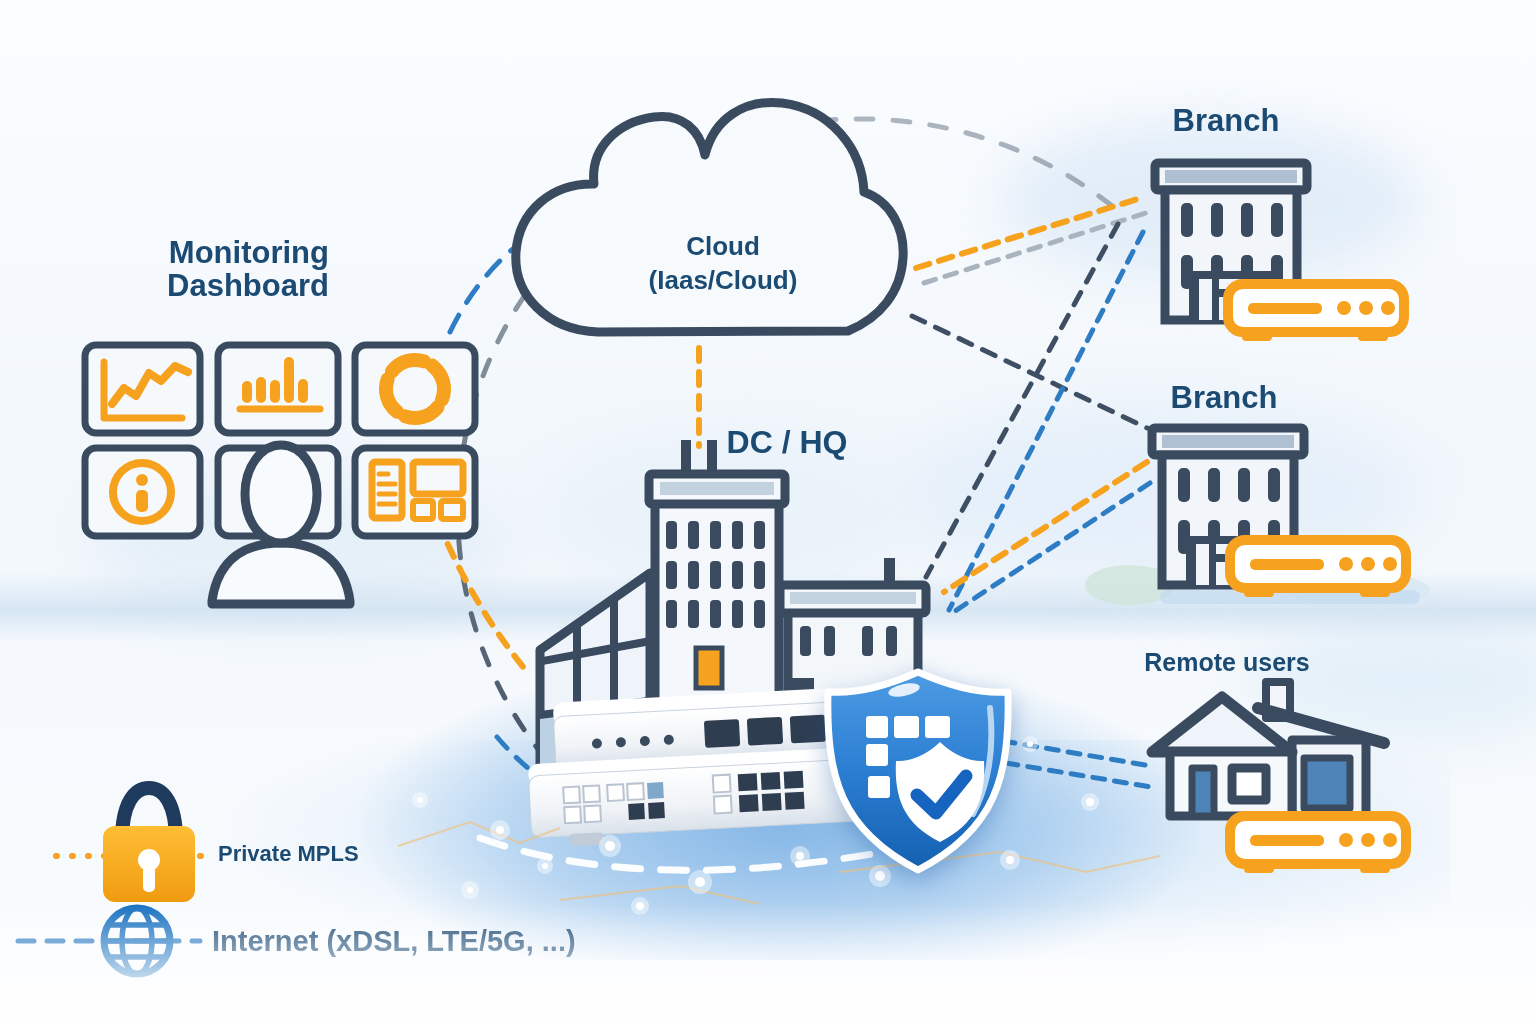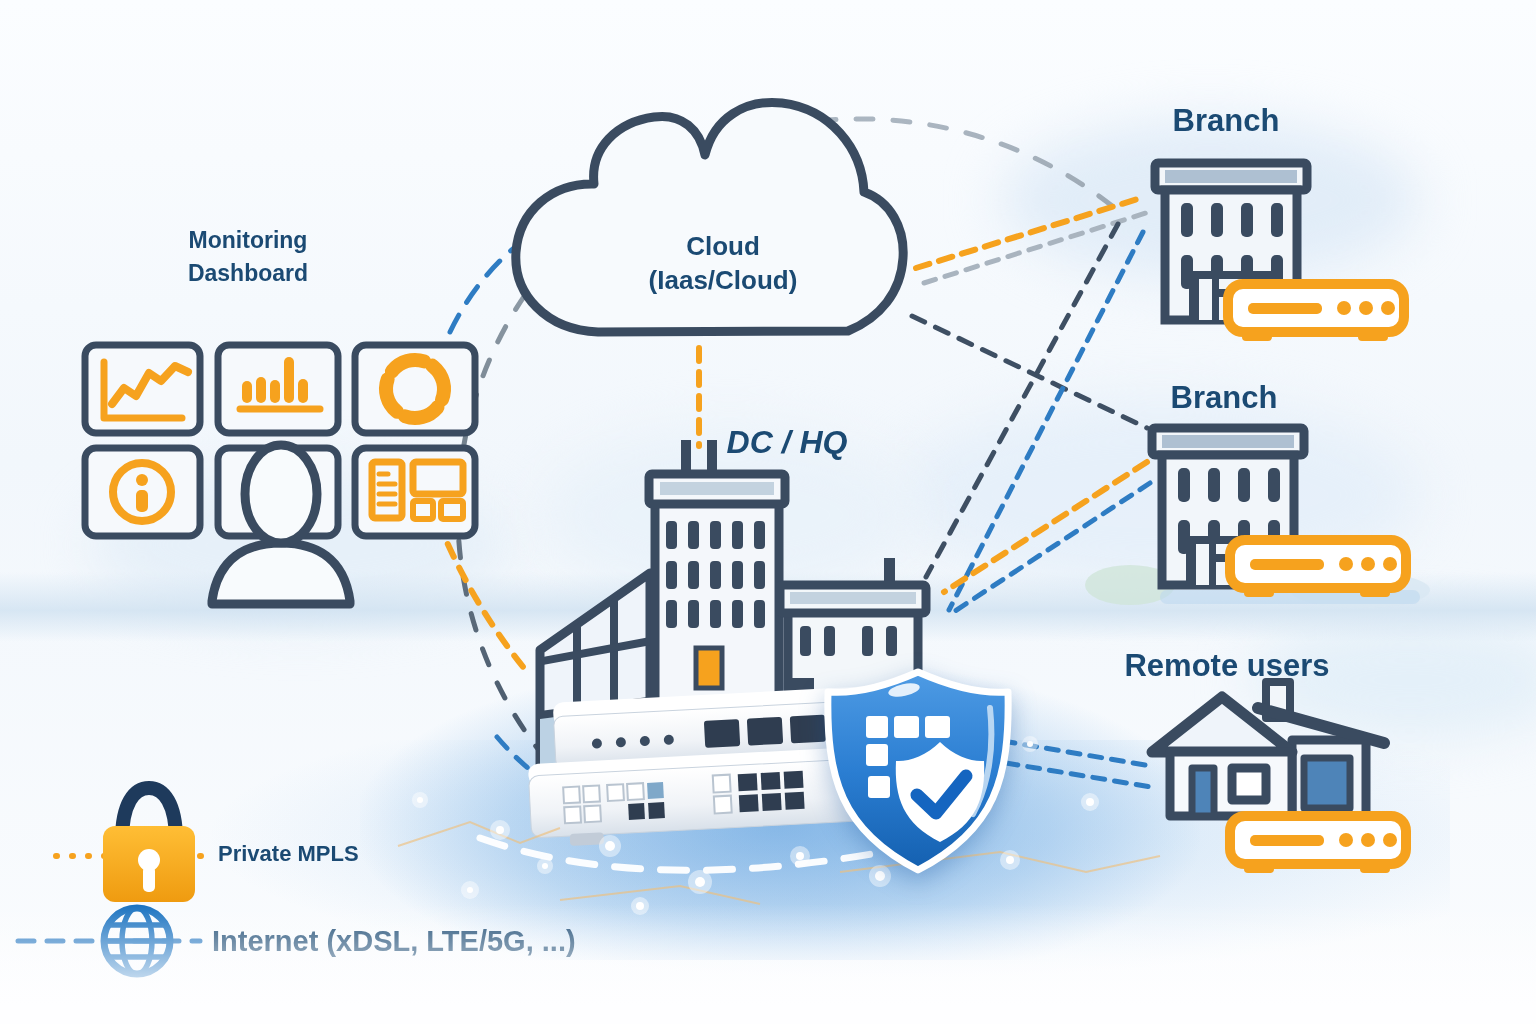--- a/index.html
+++ b/index.html
@@ -365,36 +365,36 @@
       <g stroke="#1A72C0" fill="none">
         <circle cx="137" cy="941" r="33" stroke-width="7"></circle>
         <ellipse cx="137" cy="941" rx="15" ry="33" stroke-width="5.5"></ellipse>
         <line x1="108" y1="925" x2="166" y2="925" stroke-width="5.5"></line>
         <line x1="108" y1="957" x2="166" y2="957" stroke-width="5.5"></line>
         <line x1="104" y1="941" x2="170" y2="941" stroke-width="5.5"></line>
       </g>
     </g>
   </svg>
 
-  <div class="label center" style="left:248px;top:224px;font-size:23px;line-height:33px;">
+  <div class="label center" style="left:248px;top:236px;font-size:31px;line-height:33px;text-align:right;">
     <div>Monitoring</div>
     <div>Dashboard</div>
   </div>
 
   <div class="label center" style="left:723px;top:229px;font-size:26px;line-height:34px;">
     <div>Cloud</div>
     <div>(Iaas/Cloud)</div>
   </div>
 
-  <div class="label center" style="left:787px;top:424px;font-size:32px;font-style:italic;">DC / HQ</div>
+  <div class="label center" style="left:787px;top:424px;font-size:32px;">DC / HQ</div>
 
   <div class="label center" style="left:1226px;top:103px;font-size:31px;">Branch</div>
 
   <div class="label center" style="left:1224px;top:380px;font-size:31px;">Branch</div>
 
-  <div class="label center" style="left:1227px;top:648px;font-size:31px;">Remote users</div>
+  <div class="label center" style="left:1227px;top:648px;font-size:25px;">Remote users</div>
 
   <div class="label" style="left:218px;top:841px;font-size:22px;">Private MPLS</div>
 
   <div class="label" style="left:212px;top:925px;font-size:29px;">Internet (xDSL, LTE/5G, ...)</div>
 
   <div class="fade"></div>
 </div>
 
 </body></html>

